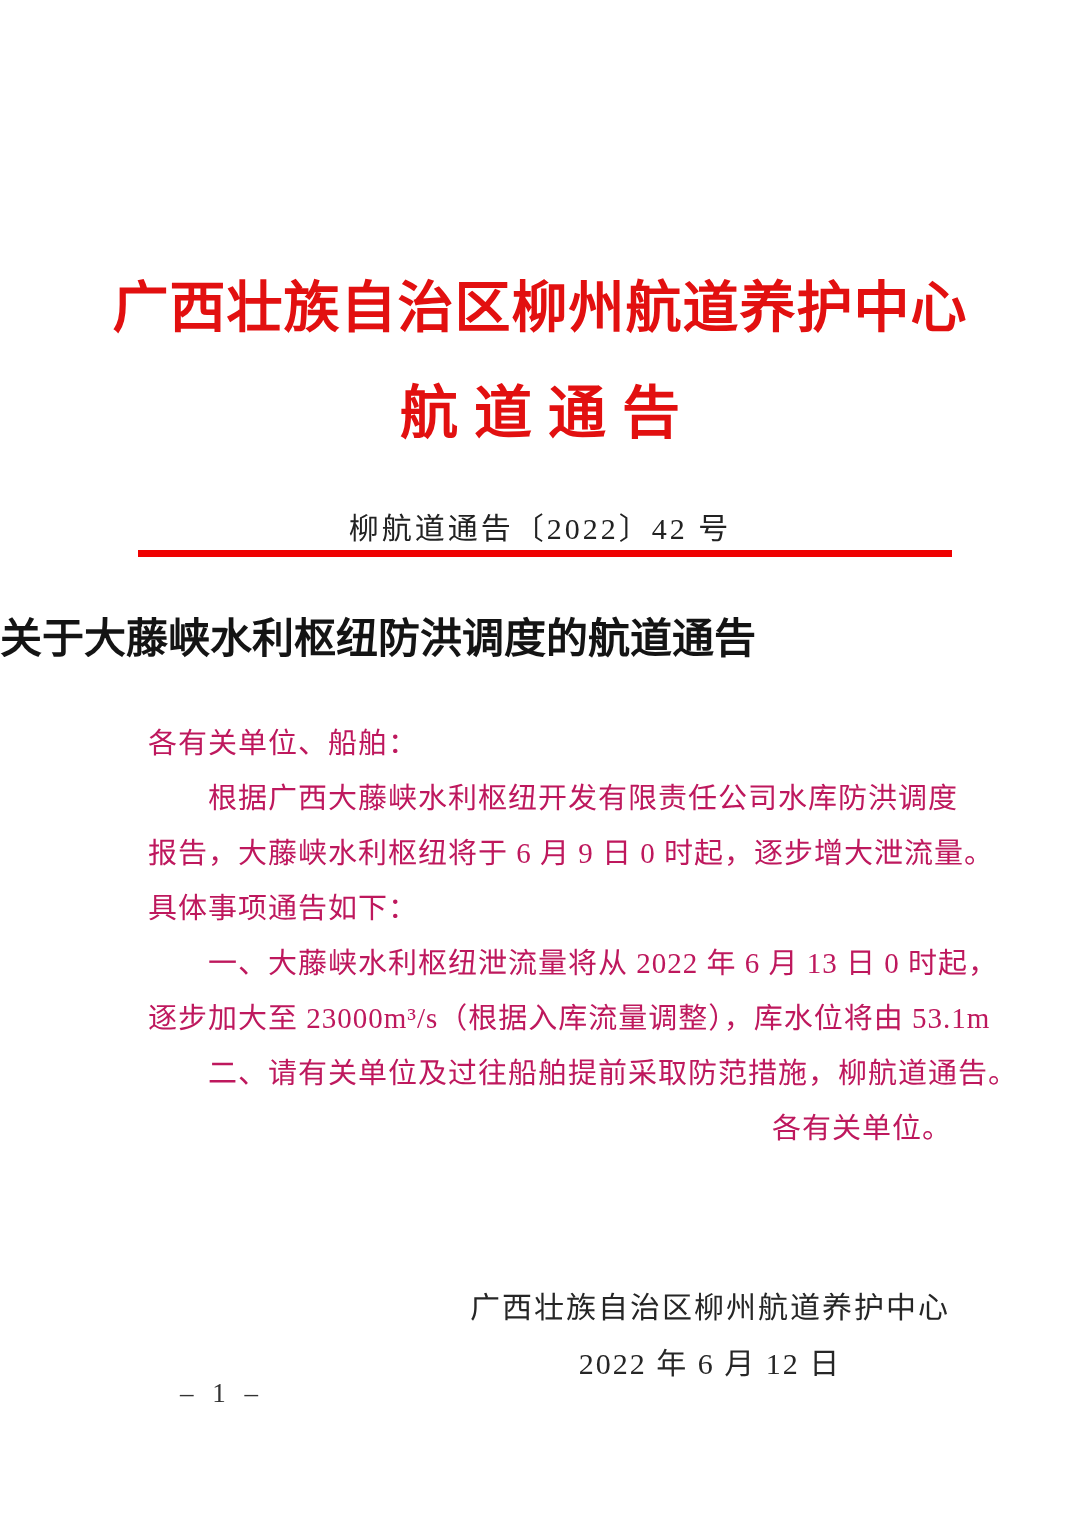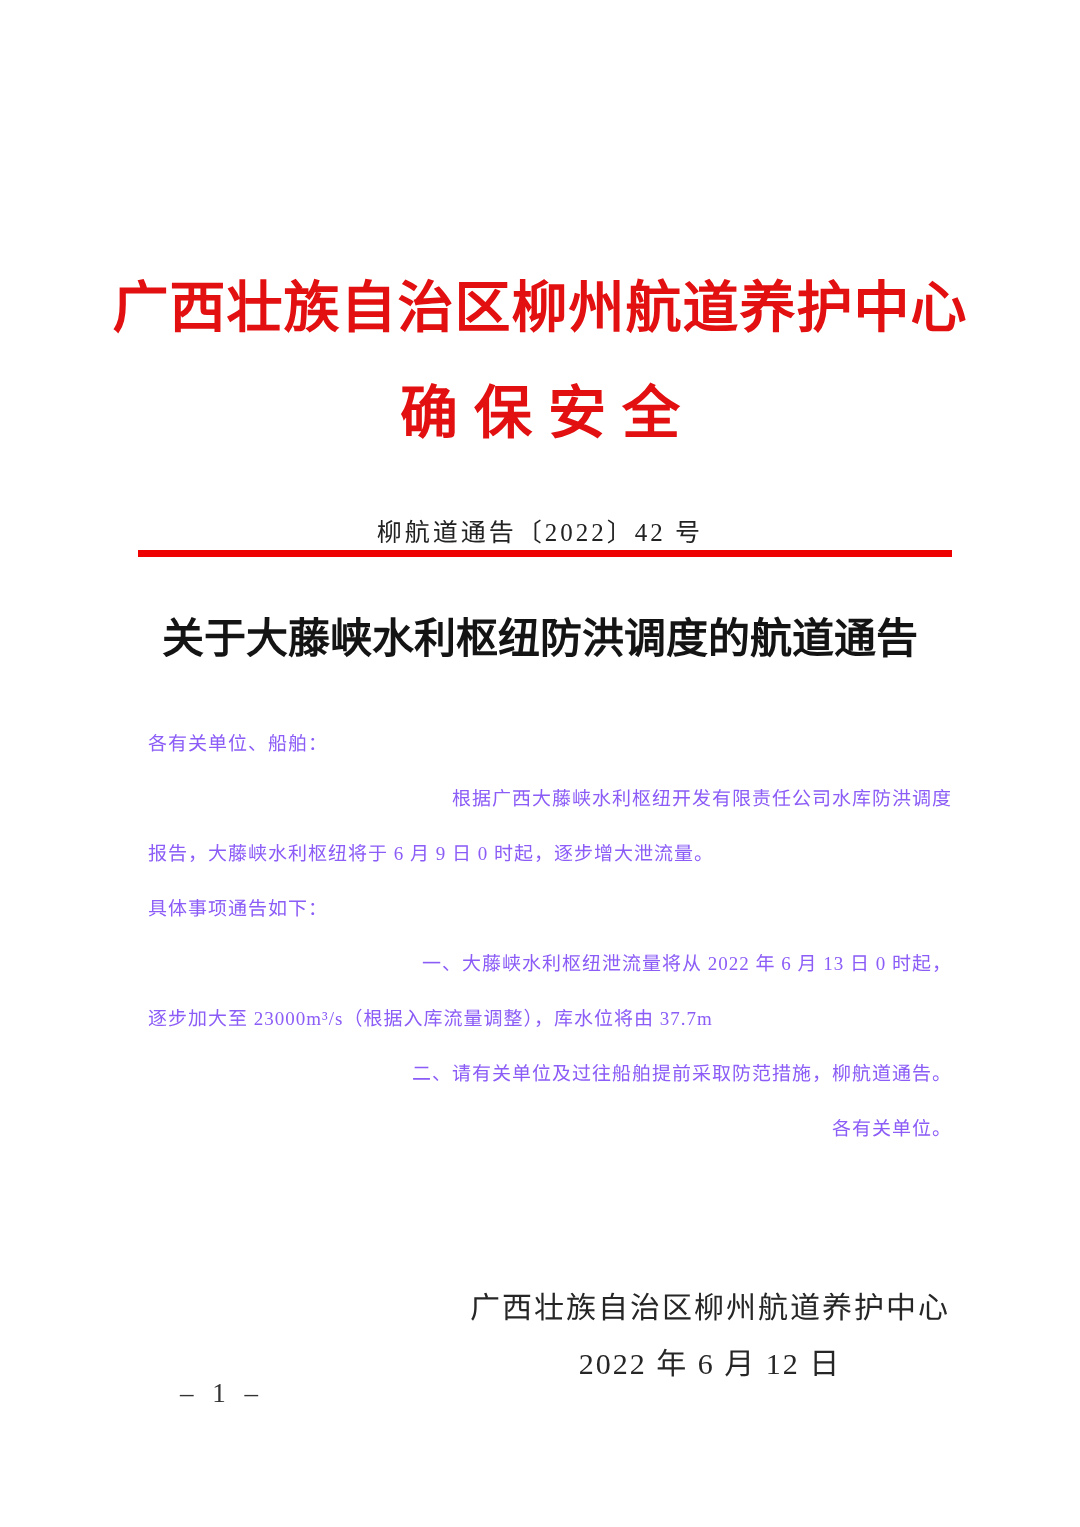--- a/index.html
+++ b/index.html
@@ -42,56 +42,55 @@
     color: #e21010;
     white-space: nowrap;
   }
   
   .doc-number {
     position: absolute;
     top: 504px;
     left: 0;
     width: 100%;
     text-align: center;
-    font-size: 25px;
+    font-size: 30px;
     color: #222222;
     letter-spacing: 3px;
     white-space: nowrap;
-    margin-top: 8px;
   }
   
   .red-rule {
     position: absolute;
     top: 550px;
     left: 138px;
     width: 814px;
     height: 7px;
     background: #ef0202;
   }
   
   .notice-title {
     position: absolute;
     top: 604px;
     left: 0;
     width: 100%;
-    text-align: center;
+    text-align: left;
     font-size: 42px;
     font-weight: bold;
     color: #141414;
     white-space: nowrap;
   }
   
   .body-block {
     position: absolute;
     top: 716px;
     left: 148px;
     width: 804px;
-    font-size: 19px;
+    font-size: 29px;
     line-height: 55px;
-    color: #8b5cf6;
+    color: #be185d;
   }
   .body-line {
     white-space: nowrap;
     letter-spacing: 1px;
   }
   .body-line.indent {
     text-indent: 60px;
     text-align: right;
   }
   
@@ -117,35 +116,35 @@
     white-space: nowrap;
   }
 </style>
 </head>
 <body>
 
 <div class="page">
 
   <div class="org-title-1">广西壮族自治区柳州航道养护中心</div>
 
-  <div class="org-title-2">确保安全</div>
+  <div class="org-title-2">航道通告</div>
 
   <div class="doc-number">柳航道通告〔2022〕42 号</div>
 
   <div class="red-rule"></div>
 
   <div class="notice-title">关于大藤峡水利枢纽防洪调度的航道通告</div>
 
   <div class="body-block">
     <div class="body-line">各有关单位、船舶：</div>
     <div class="body-line indent">根据广西大藤峡水利枢纽开发有限责任公司水库防洪调度</div>
     <div class="body-line">报告，大藤峡水利枢纽将于 6 月 9 日 0 时起，逐步增大泄流量。</div>
     <div class="body-line">具体事项通告如下：</div>
     <div class="body-line indent">一、大藤峡水利枢纽泄流量将从 2022 年 6 月 13 日 0 时起，</div>
-    <div class="body-line">逐步加大至 23000m³/s（根据入库流量调整），库水位将由 37.7m</div>
+    <div class="body-line">逐步加大至 23000m³/s（根据入库流量调整），库水位将由 53.1m</div>
     <div class="body-line indent">二、请有关单位及过往船舶提前采取防范措施，柳航道通告。</div>
     <div class="body-line indent">各有关单位。</div>
   </div>
 
   <div class="signature-block">
     <div>广西壮族自治区柳州航道养护中心</div>
     <div>2022 年 6 月 12 日</div>
   </div>
 
   <div class="page-number">– 1 –</div>

